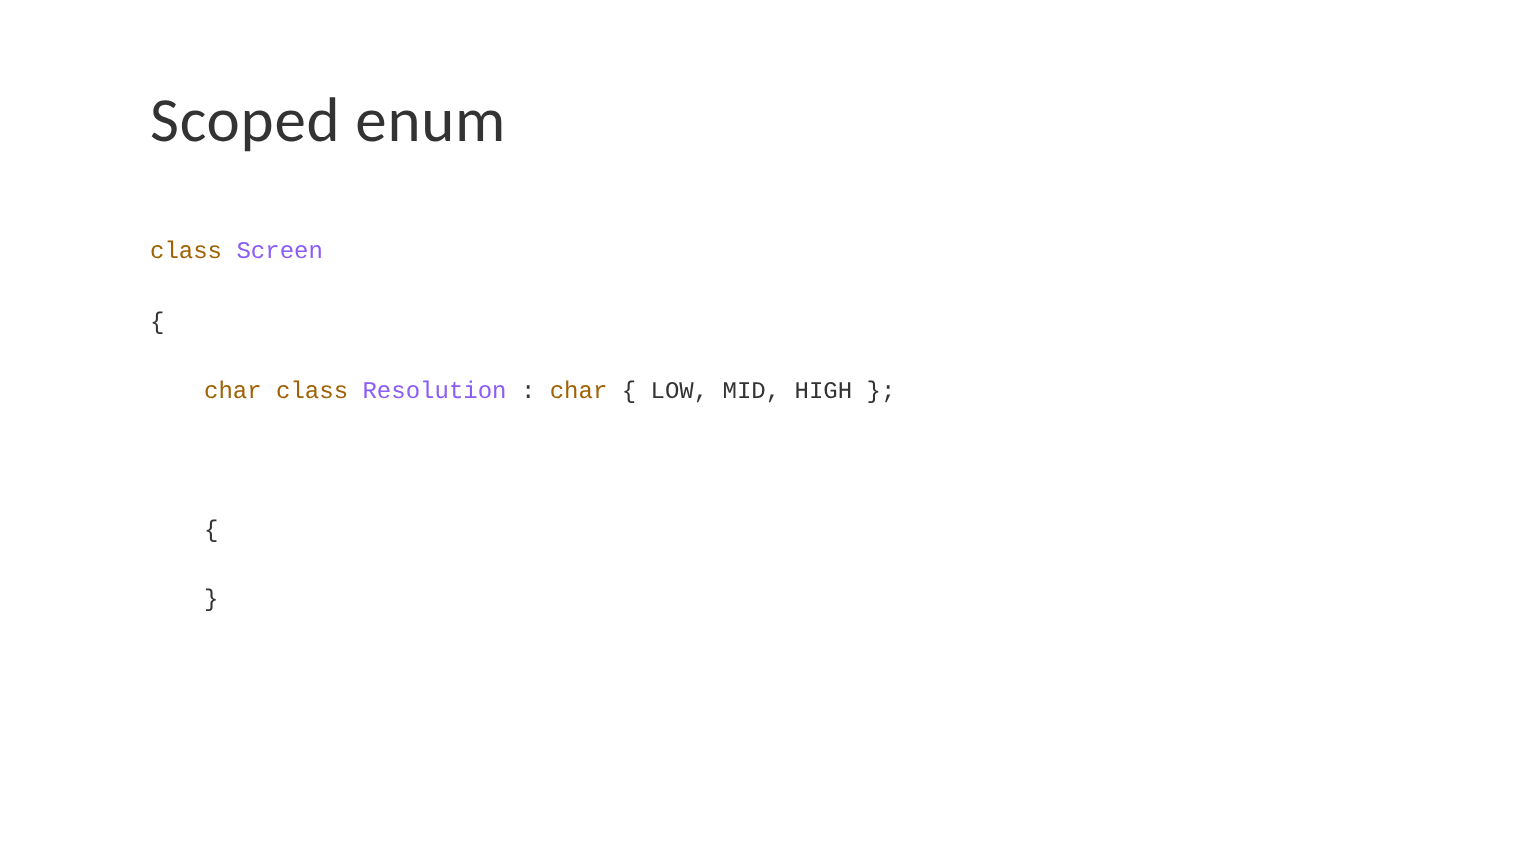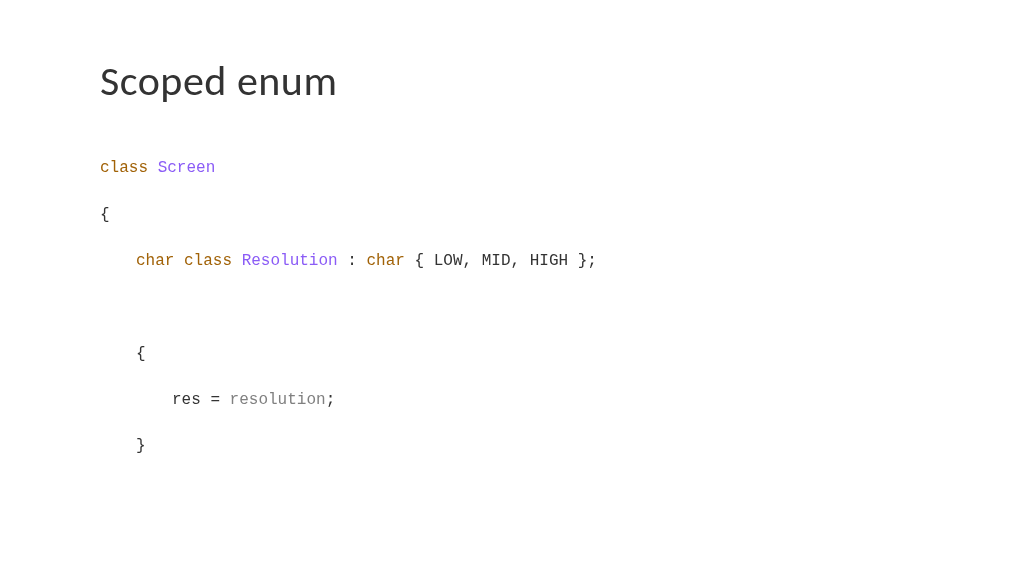--- a/index.html
+++ b/index.html
@@ -39,21 +39,20 @@
 <body>
 
 <h1 class="title">Scoped enum</h1>
 
 <div class="code-block">
 <div><span class="kw">class</span> <span class="type">Screen</span></div>
 <div>{</div>
 <div class="indent1"><span class="kw">char</span> <span class="kw">class</span> <span class="type">Resolution</span><span> : </span><span class="kw">char</span><span> { LOW, MID, HIGH };</span></div>
 <div>&nbsp;</div>
 <div class="indent1">{</div>
-<div class="indent2"><span>res = </span><span class="param">resolution</span><span>;</span></div>
 <div class="indent1">}</div>
 
 
 
 
 
 
 
 
 </div>

